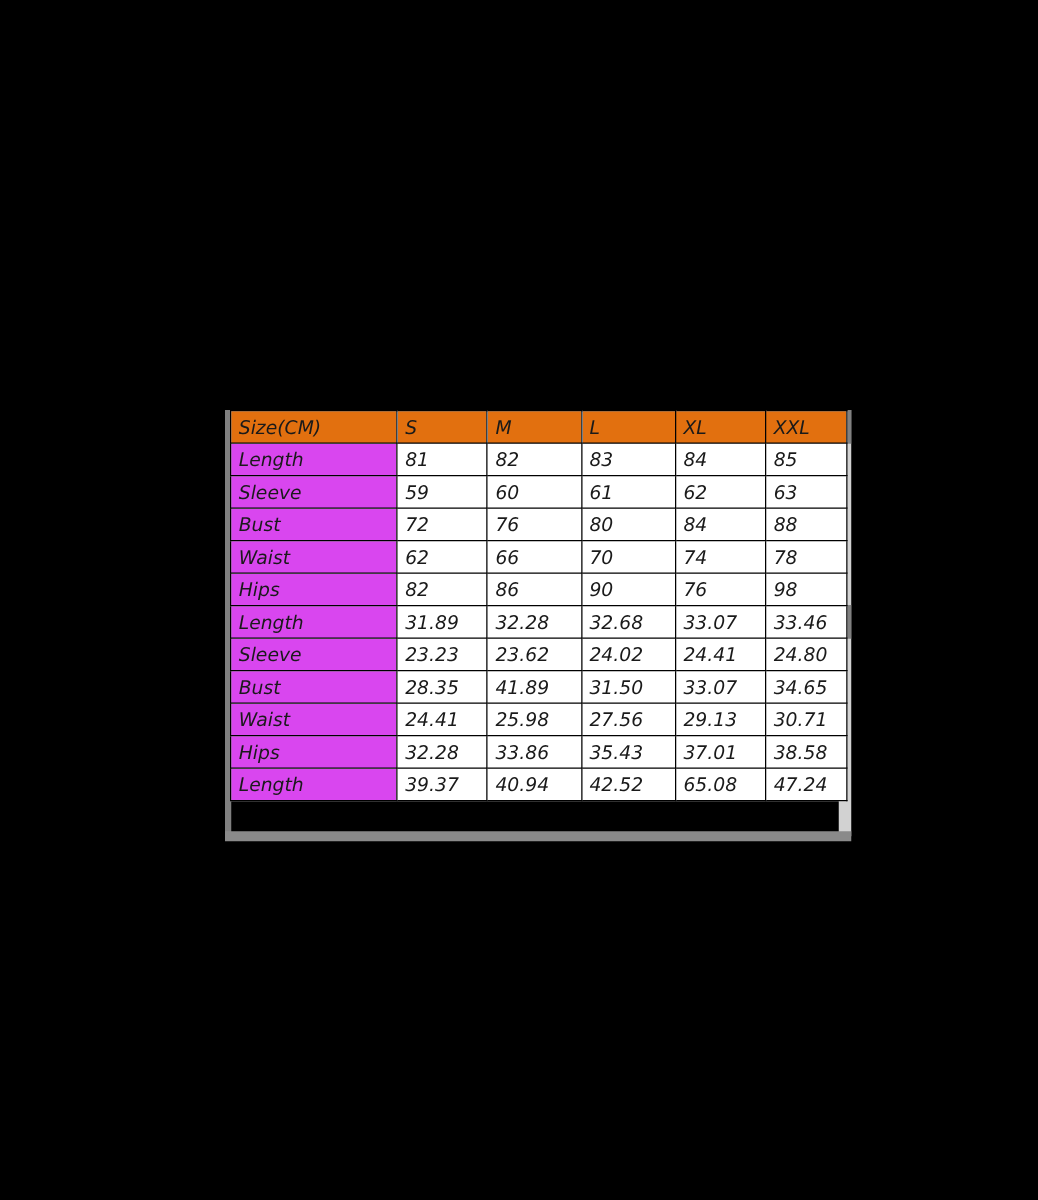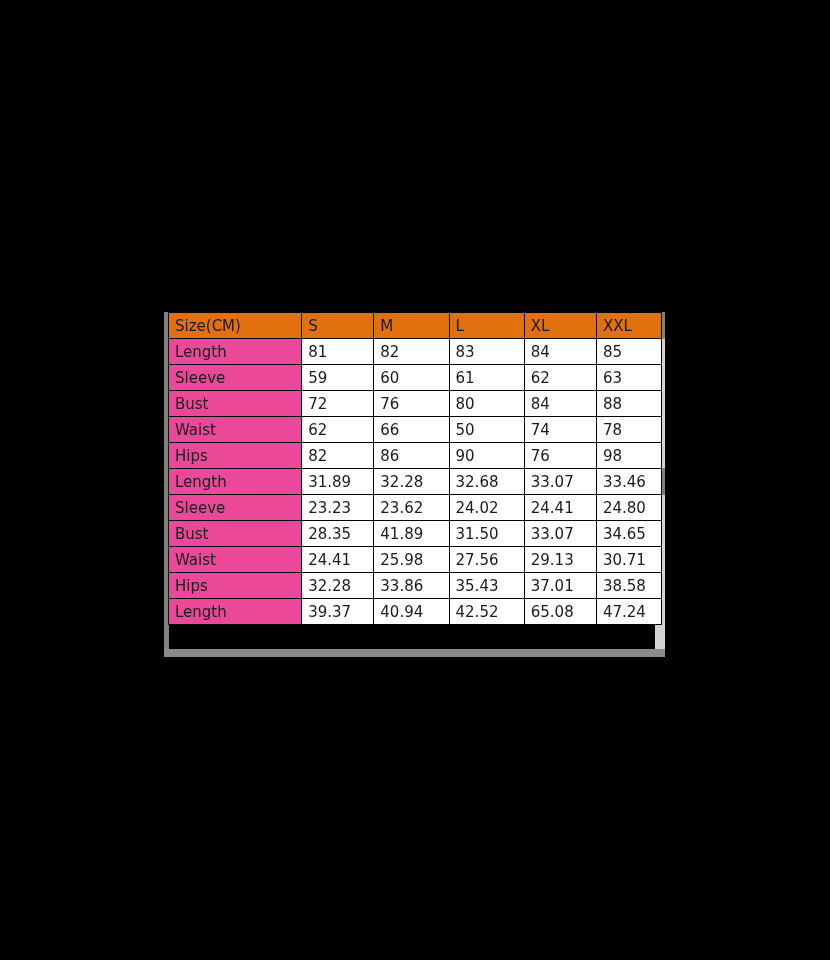--- a/index.html
+++ b/index.html
@@ -77,21 +77,21 @@
     line-height: 24px;
     color: #1a1a1a;
     background: #ffffff;
     white-space: nowrap;
     overflow: hidden;
     text-align: left;
     vertical-align: middle;
   }
   
   .size-table td.lbl {
-    background: #ec4899;
+    background: #d946ef;
     color: #1a1a1a;
     width: 131px;
   }
   
   .size-table tr.hdr td {
     background: #e2700f;
     color: #1a1a1a;
   }
   .size-table td.c1 { width: 71px; }
   .size-table td.c2 { width: 74px; }
@@ -106,21 +106,21 @@
     width: 10px;
     height: 27px;
     background: #808080;
   }
 </style>
 </head>
 <body>
 
 <div id="canvas">
 
-  <figure id="size-chart-figure" style="margin:0;">
+  <figure id="size-chart-figure" style="margin:16px;font-style:italic;">
 
     <div class="gutter-left"></div>
     <div class="gutter-right"></div>
     <div class="nub" style="top:4px;"></div>
     <div class="nub" style="top:160px;"></div>
     <div class="gutter-bottom"></div>
 
     <table class="size-table">
       <tbody>
 
@@ -157,21 +157,21 @@
           <td class="c2">76</td>
           <td class="c3">80</td>
           <td class="c4">84</td>
           <td class="c5">88</td>
         </tr>
 
         <tr>
           <td class="lbl">Waist</td>
           <td class="c1">62</td>
           <td class="c2">66</td>
-          <td class="c3">50</td>
+          <td class="c3">70</td>
           <td class="c4">74</td>
           <td class="c5">78</td>
         </tr>
 
         <tr>
           <td class="lbl">Hips</td>
           <td class="c1">82</td>
           <td class="c2">86</td>
           <td class="c3">90</td>
           <td class="c4">76</td>

